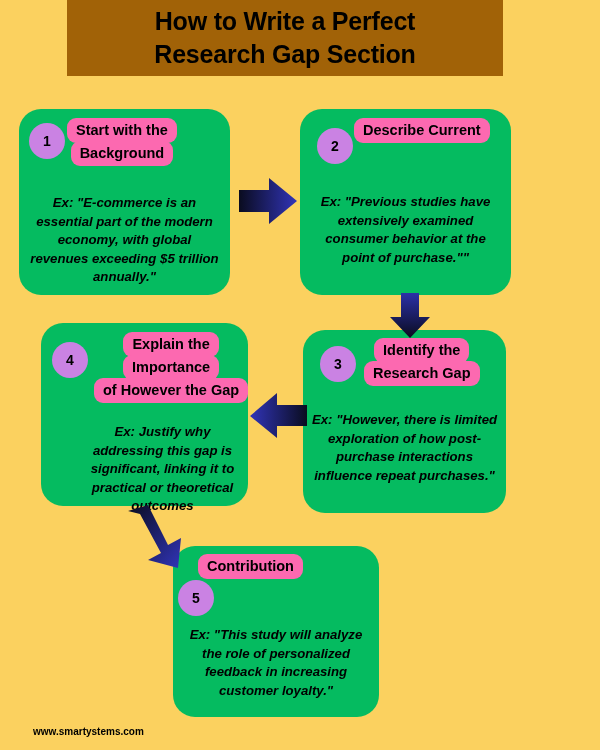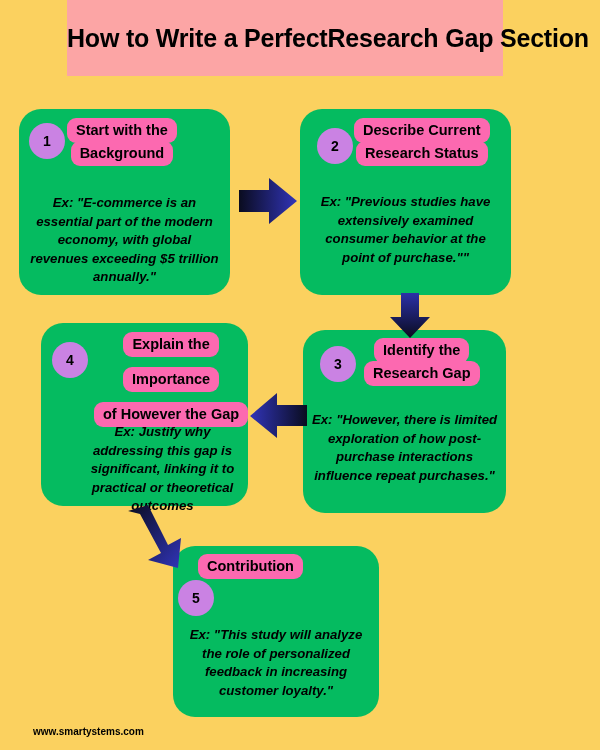--- a/index.html
+++ b/index.html
@@ -20,23 +20,25 @@
     height: 750px;
   }
 
   
   .title-block {
     position: absolute;
     left: 67px;
     top: 0px;
     width: 436px;
     height: 76px;
-    background: #fca5a5;
+    background: #a16207;
     display: flex;
+    flex-direction: column;
     align-items: center;
+    justify-content: center;
   }
   .title-line {
     color: #000;
     font-weight: bold;
     font-size: 25px;
     line-height: 33px;
     letter-spacing: -0.2px;
     text-align: center;
     white-space: nowrap;
   }
@@ -154,21 +156,20 @@
       </defs>
       <polygon points="0,14 30,14 30,2 58,25 30,48 30,36 0,36" fill="url(#gradRight)"></polygon>
     </svg>
   </div>
 
   <div class="card" style="left:300px; top:109px; width:211px; height:186px;">
     <div class="card-head">
       <div class="badge" style="left:17px; top:19px;">2</div>
       <div class="label-stack" style="left:54px; top:9px;">
         <div class="label-line">Describe Current</div>
-        <div class="label-line">Research Status</div>
       </div>
     </div>
     <div class="card-body" style="top:84px;">Ex: "Previous studies have extensively examined consumer behavior at the point of purchase.""</div>
   </div>
 
   <div class="arrow" style="left:388px; top:293px; width:44px; height:46px;">
     <svg width="44" height="46" viewBox="0 0 44 46">
       <defs>
         <linearGradient id="gradDown" x1="0" y1="0" x2="0" y2="1">
           <stop offset="0%" stop-color="#2c30a8"></stop>
@@ -198,21 +199,21 @@
           <stop offset="100%" stop-color="#3134b8"></stop>
         </linearGradient>
       </defs>
       <polygon points="58,13 28,13 28,1 1,24 28,46 28,34 58,34" fill="url(#gradLeft)"></polygon>
     </svg>
   </div>
 
   <div class="card" style="left:41px; top:323px; width:207px; height:183px;">
     <div class="card-head" style="height:80px;">
       <div class="badge" style="left:11px; top:19px;">4</div>
-      <div class="label-stack" style="left:53px; top:9px;gap:12px;">
+      <div class="label-stack" style="left:53px; top:9px;">
         <div class="label-line">Explain the</div>
         <div class="label-line">Importance</div>
         <div class="label-line">of However the Gap</div>
       </div>
     </div>
     <div class="card-body" style="top:100px;padding-left:44px;">Ex: Justify why addressing this gap is significant, linking it to practical or theoretical outcomes</div>
   </div>
 
   <div class="arrow" style="left:120px; top:505px; width:72px; height:68px;">
     <svg width="72" height="68" viewBox="0 0 72 68">

